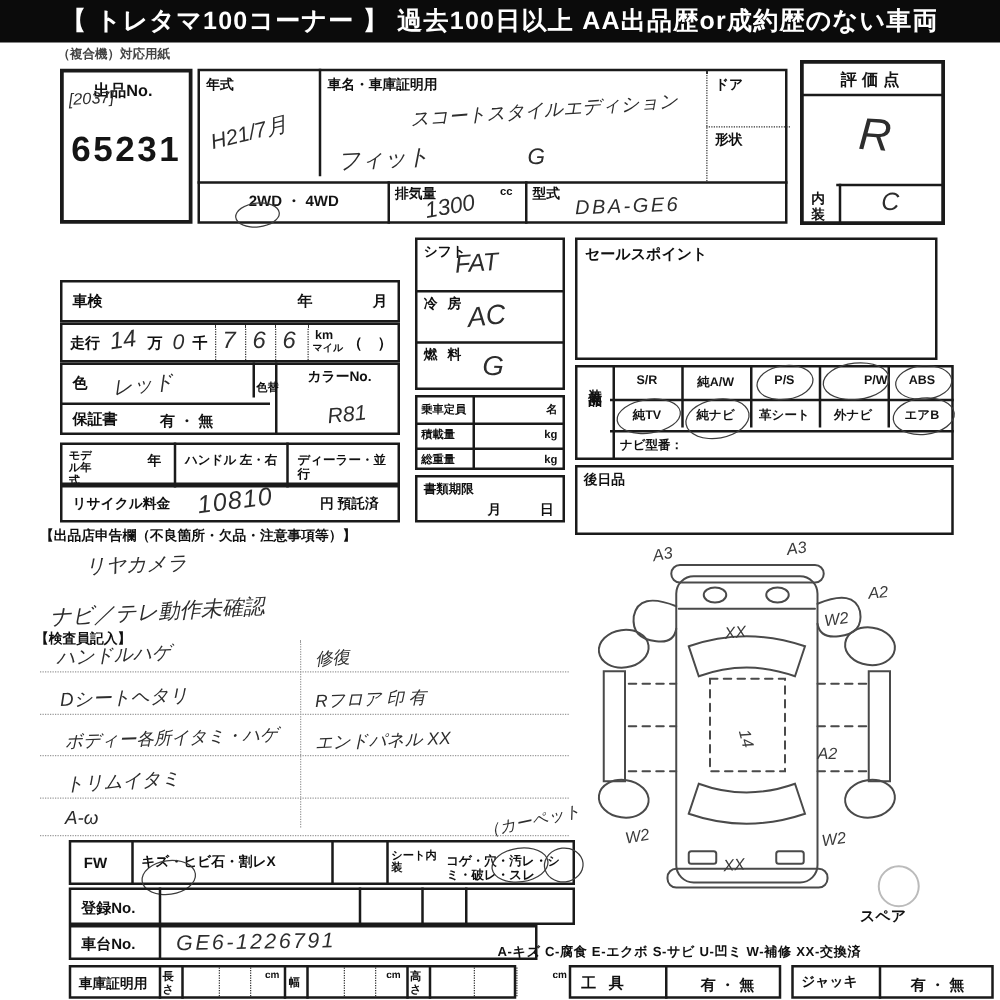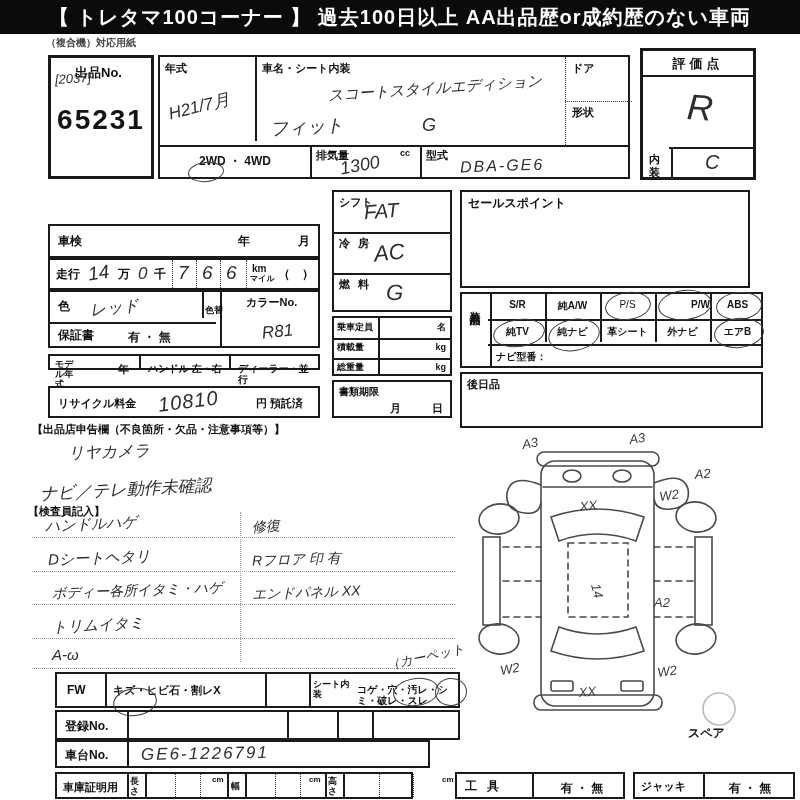--- a/index.html
+++ b/index.html
@@ -38,21 +38,21 @@
     <div class="hd" style="top:88px"></div>
     <div class="vd" style="left:95px;bottom:36px"></div>
     <div class="vdd" style="left:405px;height:88px"></div>
     <div class="ab" style="left:405px;top:44px;width:67px;border-top:1.5px dotted #333"></div>
     <div class="vd" style="left:150px;top:88px"></div>
     <div class="vd" style="left:260px;top:88px"></div>
 
     <div class="lbl ab" style="left:5px;top:5px">年式</div>
     <div class="hw ab" style="left:8px;top:38px;font-size:17px;transform:rotate(-14deg)">H21/7月</div>
 
-    <div class="lbl ab" style="left:102px;top:5px">車名・シート内装</div>
+    <div class="lbl ab" style="left:102px;top:5px">車名・車庫証明用</div>
     <div class="hw ab" style="left:168px;top:22px;font-size:15px;transform:rotate(-4deg)">スコートスタイルエディション</div>
     <div class="hw ab" style="left:110px;top:58px;font-size:18px;transform:rotate(-3deg)">フィット</div>
     <div class="hw ab" style="left:262px;top:58px;font-size:18px">G</div>
 
     <div class="lbl ab" style="left:412px;top:5px">ドア</div>
     <div class="lbl ab" style="left:412px;top:49px">形状</div>
 
     <div class="ab" style="left:0;top:96px;width:150px;text-align:center;font-weight:700;font-size:12px">2WD ・ 4WD</div>
     <div class="oval" style="left:28px;top:105px;width:34px;height:18px;transform:rotate(-6deg)"></div>
 
@@ -105,21 +105,21 @@
     <div class="hd" style="top:30px;right:102px"></div>
     <div class="lbl ab" style="left:8px;top:8px;font-size:12px">色</div>
     <div class="hw ab" style="left:40px;top:6px;font-size:16px;transform:rotate(-6deg)">レッド</div>
     <div class="lbl ab sm" style="left:155px;top:13px;width:32px;line-height:1.2">色替</div>
     <div class="lbl ab" style="left:196px;top:4px;font-size:11px">カラーNo.</div>
     <div class="hw ab" style="left:212px;top:30px;font-size:17px;transform:rotate(-6deg)">R81</div>
     <div class="lbl ab" style="left:8px;top:37px;font-size:12px">保証書</div>
     <div class="ab" style="left:78px;top:37px;font-weight:700;font-size:12px">有 ・ 無</div>
   </div>
 
-  <div class="box" style="left:48px;top:354px;width:272px;height:16px">
+  <div class="box" style="left:48px;top:354px;width:272px;height:36px">
     <div class="vd" style="left:89px"></div>
     <div class="vd" style="left:179px"></div>
     <div class="lbl ab sm" style="left:5px;top:4px;width:26px">モデル年式</div>
     <div class="lbl ab" style="left:68px;top:7px;font-size:11px">年</div>
     <div class="lbl ab" style="left:98px;top:7px;font-size:10px">ハンドル 左・右</div>
     <div class="lbl ab" style="left:188px;top:7px;font-size:10px">ディーラー・並行</div>
   </div>
 
   <div class="box" style="left:48px;top:386px;width:272px;height:32px">
     <div class="lbl ab" style="left:8px;top:9px;font-size:11px">リサイクル料金</div>
@@ -187,21 +187,21 @@
     <div class="lbl ab vert" style="left:7px;top:8px;font-size:11px">装備品</div>
     <div class="hd" style="top:25px;left:26px"></div>
     <div class="hd" style="top:50px;left:26px"></div>
     <div class="vd" style="left:83px;bottom:24px"></div>
     <div class="vd" style="left:138px;bottom:24px"></div>
     <div class="vd" style="left:193px;bottom:24px"></div>
     <div class="vd" style="left:248px;bottom:24px"></div>
 
     <div class="ab" style="left:28px;top:5px;width:55px;text-align:center;font-weight:700;font-size:10px">S/R</div>
     <div class="ab" style="left:83px;top:5px;width:55px;text-align:center;font-weight:700;font-size:10px">純A/W</div>
-    <div class="ab" style="left:138px;top:5px;width:55px;text-align:center;font-weight:400;font-size:10px">P/S</div>
+    <div class="ab" style="left:138px;top:5px;width:55px;text-align:center;font-weight:700;font-size:10px">P/S</div>
     <div class="ab" style="left:193px;top:5px;width:55px;text-align:right;font-weight:700;font-size:10px">P/W</div>
     <div class="ab" style="left:248px;top:5px;width:55px;text-align:center;font-weight:700;font-size:10px">ABS</div>
     <div class="oval" style="left:143px;top:-2px;width:44px;height:26px;transform:rotate(-8deg)"></div>
     <div class="oval" style="left:196px;top:-4px;width:52px;height:28px;transform:rotate(-6deg)"></div>
     <div class="oval" style="left:254px;top:-2px;width:44px;height:26px;transform:rotate(-5deg)"></div>
 
     <div class="ab" style="left:28px;top:31px;width:55px;text-align:center;font-weight:700;font-size:10px">純TV</div>
     <div class="ab" style="left:83px;top:31px;width:55px;text-align:center;font-weight:700;font-size:10px">純ナビ</div>
     <div class="ab" style="left:138px;top:31px;width:55px;text-align:center;font-weight:700;font-size:10px">革シート</div>
     <div class="ab" style="left:193px;top:31px;width:55px;text-align:center;font-weight:700;font-size:10px">外ナビ</div>
@@ -307,20 +307,21 @@
     <div class="vdd" style="left:356px"></div>
     <div class="lbl ab" style="left:6px;top:7px;font-size:11px">車庫証明用</div>
     <div class="lbl ab sm" style="left:73px;top:3px;width:12px;line-height:1.1">長さ</div>
     <div class="lbl ab sm" style="left:155px;top:2px;font-size:8px">cm</div>
     <div class="lbl ab sm" style="left:174px;top:8px">幅</div>
     <div class="lbl ab sm" style="left:252px;top:2px;font-size:8px">cm</div>
     <div class="lbl ab sm" style="left:271px;top:3px;width:12px;line-height:1.1">高さ</div>
     <div class="lbl ab sm" style="left:385px;top:2px;font-size:8px">cm</div>
   </div>
 
+  <div class="lbl ab" style="left:398px;top:757px;font-size:10.5px;letter-spacing:0.5px">A-キズ C-腐食 E-エクボ S-サビ U-凹ミ W-補修 XX-交換済</div>
 
   <div class="box" style="left:455px;top:772px;width:170px;height:27px">
     <div class="vd" style="left:75px"></div>
     <div class="lbl ab" style="left:8px;top:6px;font-size:12px;letter-spacing:10px">工具</div>
     <div class="ab" style="left:85px;top:6px;width:80px;text-align:center;font-weight:700;font-size:12px">有 ・ 無</div>
   </div>
   <div class="box" style="left:633px;top:772px;width:162px;height:27px">
     <div class="vd" style="left:68px"></div>
     <div class="lbl ab" style="left:6px;top:6px;font-size:11px">ジャッキ</div>
     <div class="ab" style="left:72px;top:6px;width:86px;text-align:center;font-weight:700;font-size:12px">有 ・ 無</div>

